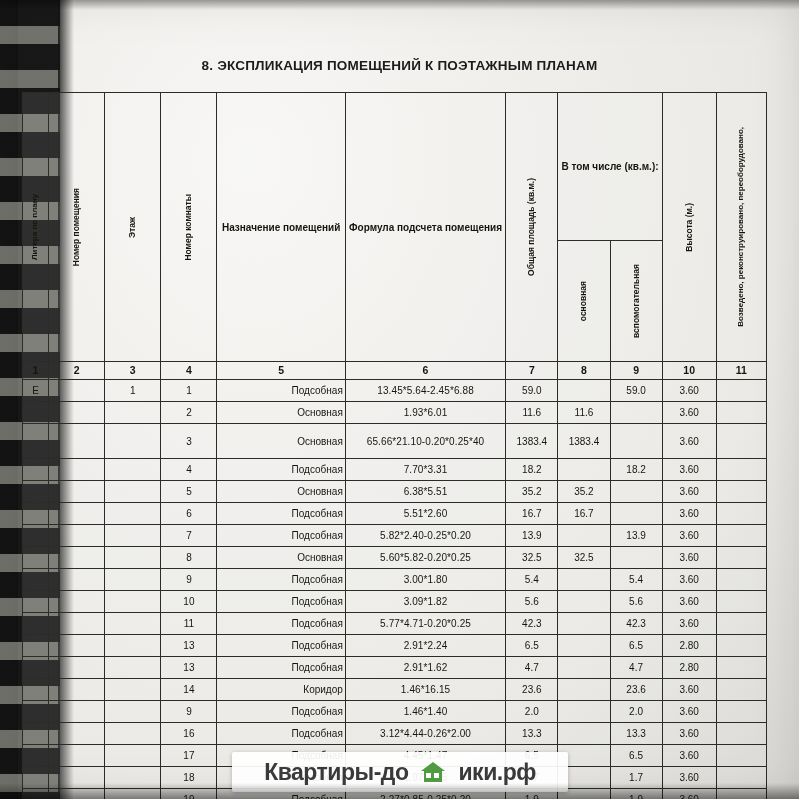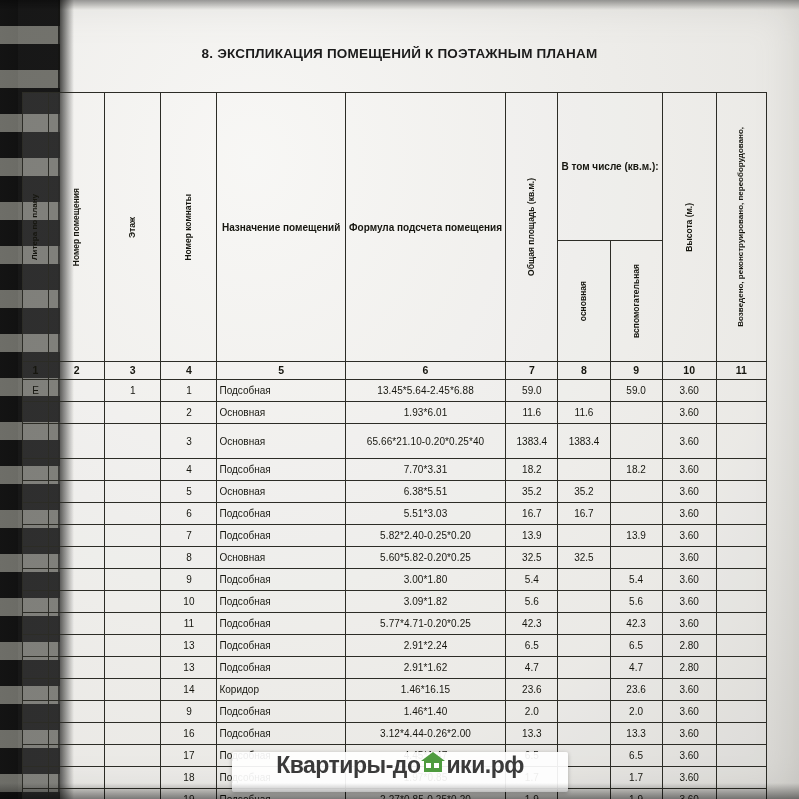--- a/index.html
+++ b/index.html
@@ -52,21 +52,21 @@
   .binder-edge {
     position: absolute;
     left: 58px; top: 0;
     width: 16px; height: 799px;
     background: linear-gradient(90deg, rgba(20,20,18,0.85), rgba(242,241,238,0));
   }
 
   .title {
     position: absolute;
     left: 0; right: 0;
-    top: 46px;
+    top: 58px;
     text-align: center;
     font-size: 13.5px;
     font-weight: bold;
     letter-spacing: 0.2px;
     color: #1b1b1b;
   }
 
   table.explication {
     position: absolute;
     left: 22px;
@@ -100,21 +100,21 @@
     line-height: 1.05;
   }
   .vert.small { font-size: 8.5px; font-weight: bold; }
   .vert.tiny { font-size: 8px; font-weight: bold; }
   .numrow td {
     font-weight: bold;
     height: 15px;
     font-size: 10.5px;
   }
   .row td { height: 19px; }
-  .row td.name { text-align: left; font-size: 10px; }
+  .row td.name { text-align: right; font-size: 10px; }
   .row td.formula { text-align: center; font-size: 10px; letter-spacing: 0.1px; }
   .tall td { height: 32px; }
   .c-lit  { width: 26px; }
   .c-num  { width: 56px; }
   .c-etazh{ width: 56px; }
   .c-room { width: 56px; }
   .c-name { width: 128px; }
   .c-form { width: 160px; }
   .c-tot  { width: 52px; }
   .c-osn  { width: 52px; }
@@ -125,22 +125,23 @@
   
   .watermark {
     position: absolute;
     left: 232px;
     top: 752px;
     width: 336px;
     height: 40px;
     background: rgba(255,255,255,0.92);
     border-radius: 2px;
     display: flex;
+    align-items: center;
     justify-content: center;
-    gap: 0;
+    gap: 12px;
     box-shadow: 0 1px 4px rgba(0,0,0,0.25);
   }
   .wm-text {
     font-size: 23px;
     font-weight: bold;
     color: #3a3a3a;
     letter-spacing: -0.5px;
     white-space: nowrap;
   }
   .wm-house {
@@ -329,21 +330,21 @@
         <td></td>
         <td>3.60</td>
         <td></td>
       </tr>
       <tr class="row">
         <td></td>
         <td></td>
         <td></td>
         <td>6</td>
         <td class="name">Подсобная</td>
-        <td class="formula">5.51*3.03</td>
+        <td class="formula">5.51*2.60</td>
         <td>16.7</td>
         <td>16.7</td>
         <td></td>
         <td>3.60</td>
         <td></td>
       </tr>
       <tr class="row">
         <td></td>
         <td></td>
         <td></td>

